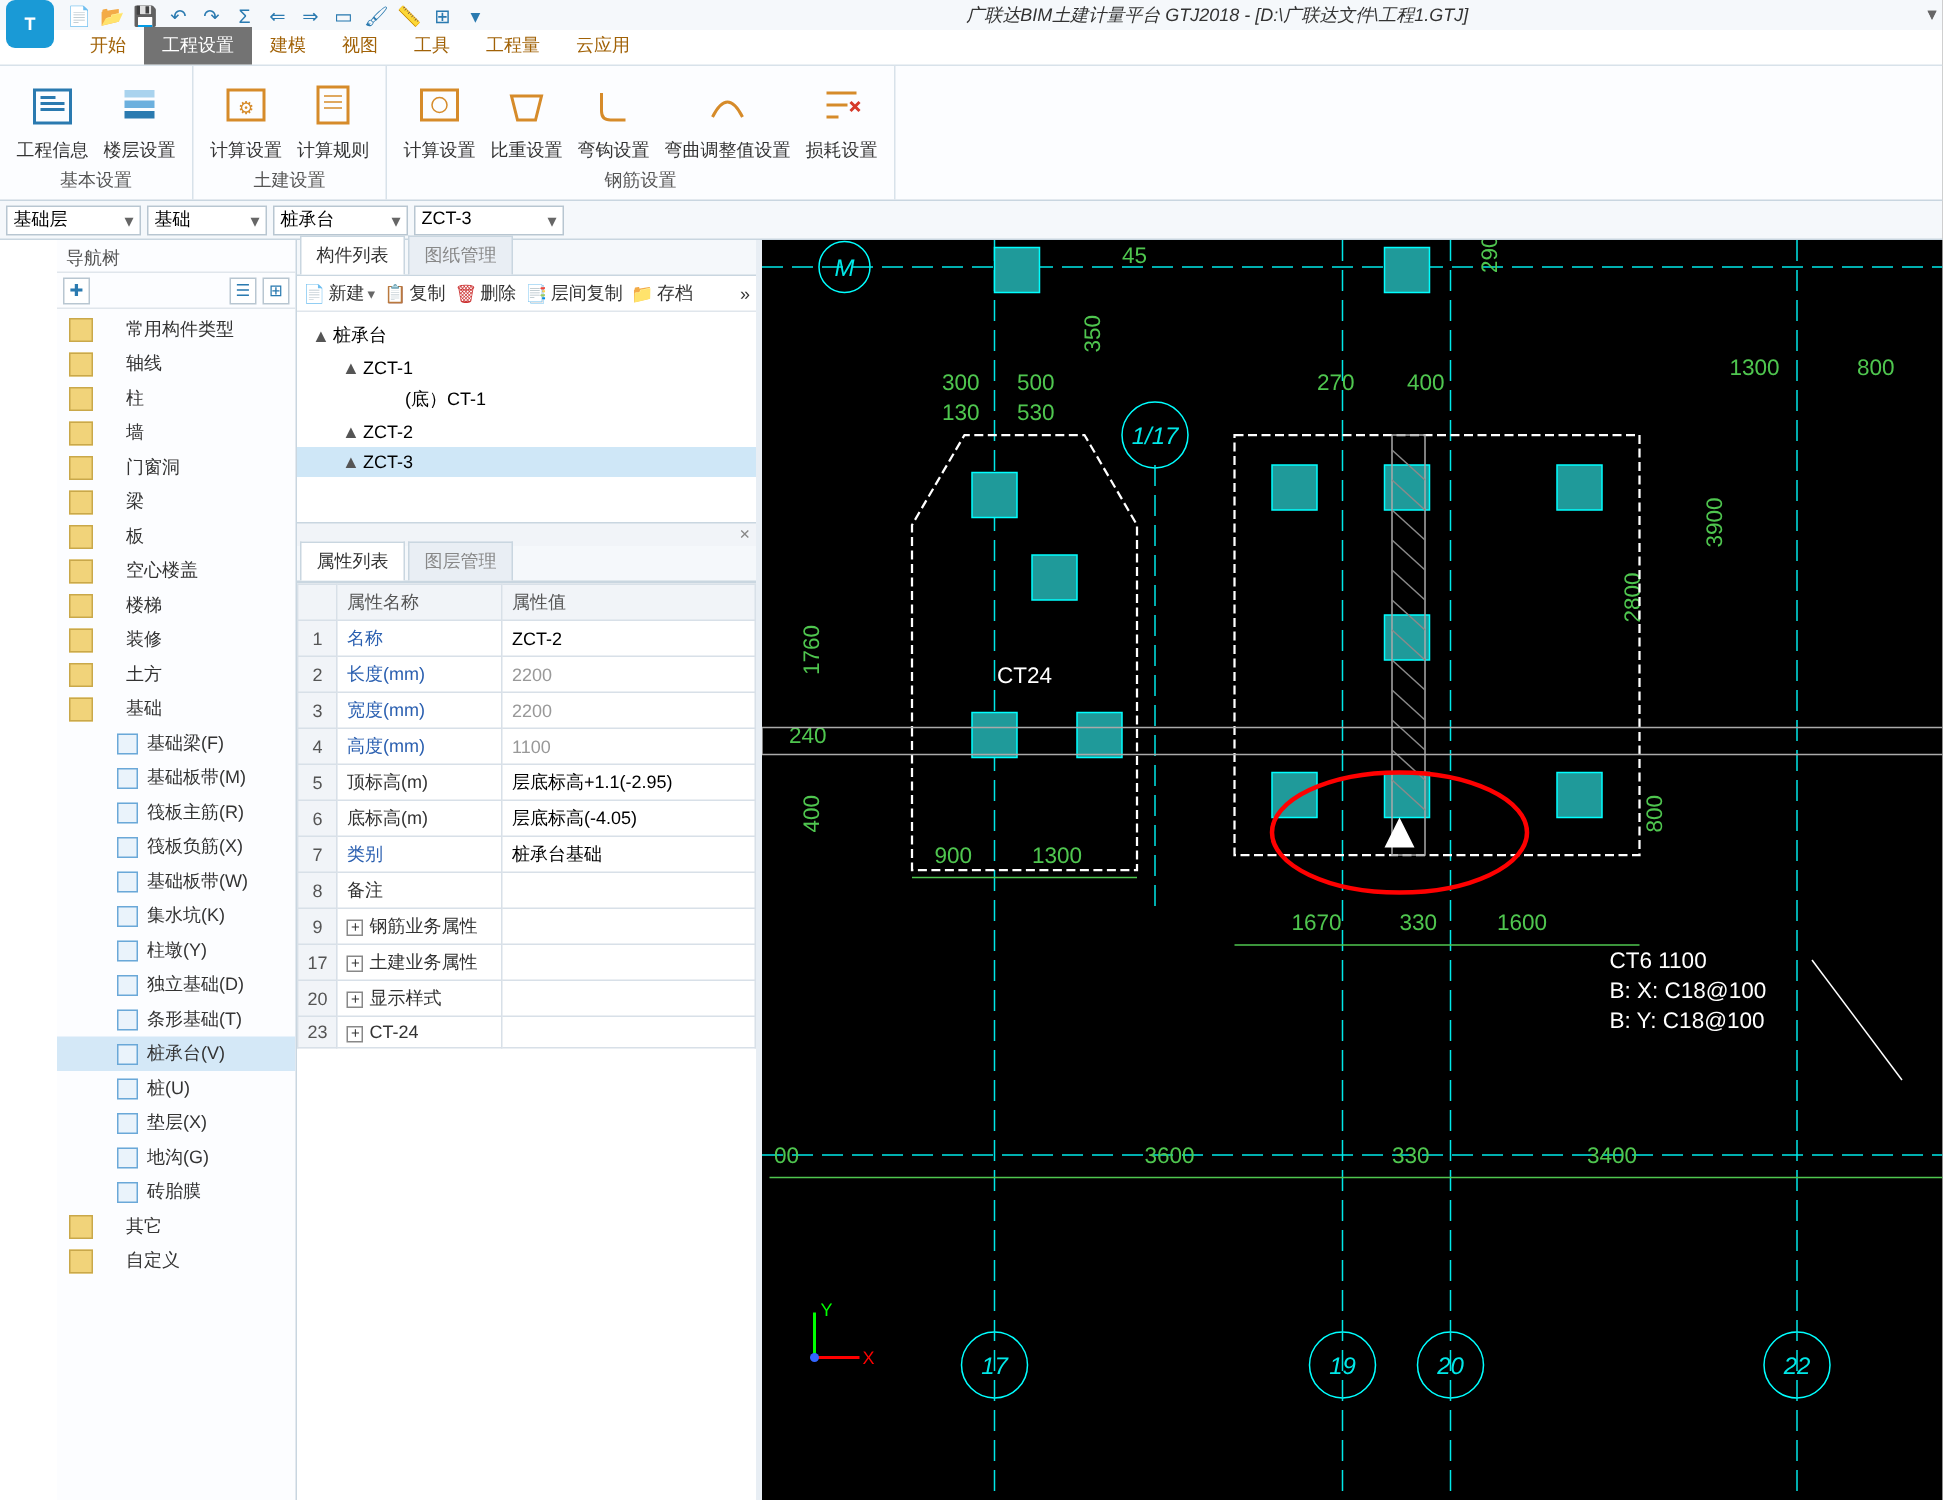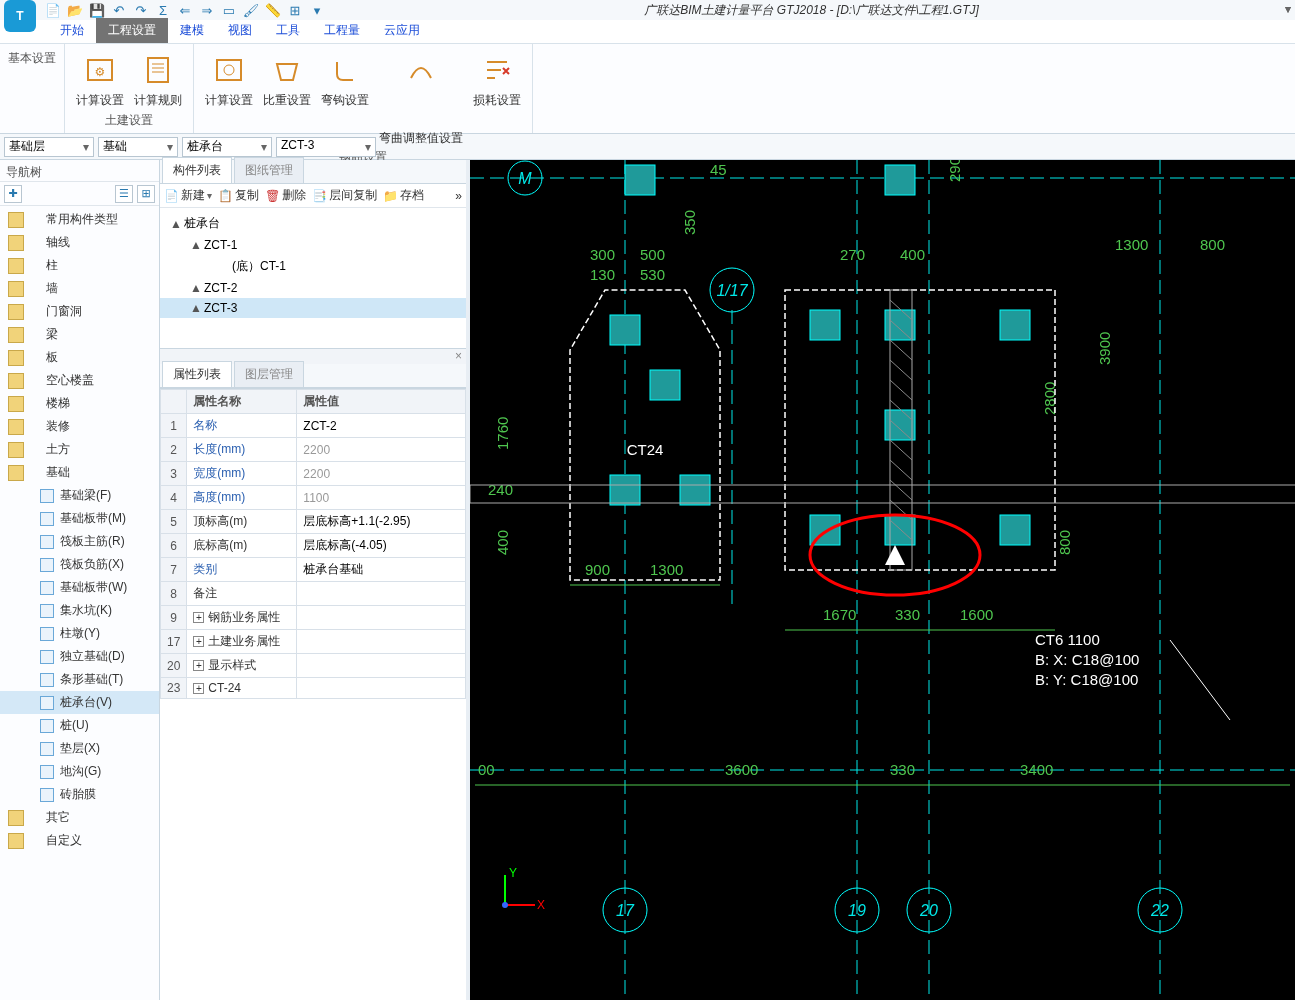--- a/index.html
+++ b/index.html
@@ -6,21 +6,21 @@
 html, body { width: 1295px; height: 1000px; overflow: hidden; background: #fff; }
 
 
 .qat { height: 20px; background: #f5f8fb; display: flex; align-items: center; padding-left: 4px; }
 .qat .logo { width: 32px; height: 32px; background: #1a9ad6; border-radius: 6px; margin-right: 6px; display:flex; align-items:center; justify-content:center; color:#fff; font-weight:bold; font-size:18px; position:relative; top:6px;}
 .qat .q-icon { width: 18px; height: 18px; margin: 0 2px; display:flex; align-items:center; justify-content:center; color:#2a7ab0; font-size:13px;}
 .qat .title { flex: 1; text-align: center; color: #333; font-style: italic; }
 
 
 .ribbon-tabs { height: 24px; background: #fff; display: flex; align-items: flex-end; padding-left: 48px; border-bottom: 1px solid #d8e2ea;}
-.ribbon-tabs .tab { padding: 4px 12px; color: #1d4ed8; cursor: pointer; }
+.ribbon-tabs .tab { padding: 4px 12px; color: #a16207; cursor: pointer; }
 .ribbon-tabs .tab.active { background: #737373; color: #fff; }
 
 
 .ribbon { height: 90px; background: #fcfdff; border-bottom: 1px solid #c9d6e0; display: flex; }
 .ribbon-group { border-right: 1px solid #d8e2ea; padding: 4px 8px; display:flex; flex-direction: column; }
 .ribbon-group .buttons { flex:1; display:flex; align-items:flex-start; gap: 4px; }
 .ribbon-group .label { text-align:center; color:#555; padding-top:2px;}
 .rbtn { display:flex; flex-direction:column; align-items:center; justify-content:flex-start; width:54px; padding-top:6px; cursor:pointer;}
 .rbtn .icon { width:32px; height:32px; display:flex; align-items:center; justify-content:center;}
 .rbtn .lbl { margin-top:6px; color:#333; text-align:center;}
@@ -28,21 +28,21 @@
 
 .selbar { height: 26px; background: #f5f8fb; border-bottom:1px solid #c9d6e0; display:flex; align-items:center; padding:0 4px; gap:4px;}
 .selbar select, .selbar .sel { height:20px; border:1px solid #b8c6d1; background:#fff; padding:0 20px 0 4px; font-size:12px; position:relative;}
 .sel::after{content:"▾"; position:absolute; right:4px; top:2px; color:#666;}
 .w90{width:90px;} .w80{width:80px;} .w100{width:100px;}
 
 
 .main { display:flex; height: calc(1000px - 20px - 24px - 90px - 26px); }
 
 
-.nav-tree { width: 160px; border-right: 1px solid #c9d6e0; background:#fcfdff; display:flex; flex-direction:column;}
+.nav-tree { width: 160px; border-right: 1px solid #c9d6e0; background:#fcfdff; display:flex; flex-direction:column;margin-left:38px;}
 .nav-tree .header { height:22px; border-bottom:1px solid #e0e6ec; padding:4px 6px; color:#555;}
 .nav-tree .toolbar { height:24px; border-bottom:1px solid #e0e6ec; display:flex; align-items:center; padding:0 4px; gap:4px;}
 .nav-tree .toolbar .sp{flex:1;}
 .nav-tree .toolbar .tb{width:18px;height:18px;border:1px solid #b8c6d1;display:flex;align-items:center;justify-content:center;color:#2a7ab0;font-size:11px;background:#fff;}
 .nav-tree .tree { flex:1; overflow:auto; padding:2px 0;}
 .nav-tree .node { padding: 3px 4px 3px 8px; display:flex; align-items:center; gap:22px; cursor:pointer; color:#333;}
 .nav-tree .node .fold{width:16px;height:16px;background:#f1d37a;border:1px solid #c9a84a;}
 .nav-tree .subnode{padding:3px 4px 3px 40px; display:flex; align-items:center; gap:6px; cursor:pointer; color:#333;}
 .nav-tree .subnode.sel{background:#d4e8f7;}
 .nav-tree .subnode .mico{width:14px;height:14px;border:1px solid #6aa8d8;background:#eaf3fb;}
@@ -64,21 +64,21 @@
 .ctree .crow.l3{padding-left:58px;}
 .ctree .crow.sel{background:#cfe7f7;}
 .ctree .tw{width:10px; color:#555;}
 
 
 .prop-close{height:16px; background:#f1f4f8; border-top:1px solid #c9d6e0; display:flex; justify-content:flex-end; padding-right:4px;}
 .prop-close span{color:#888; cursor:pointer;}
 .prop-grid{flex:1; overflow:auto; border-top:1px solid #c9d6e0;}
 .prop-grid table{width:100%; border-collapse:collapse;}
 .prop-grid th, .prop-grid td{border:1px solid #d8e0e8; padding:3px 6px; text-align:left; height:20px;}
-.prop-grid th{background:#f1f4f8; font-weight:bold; color:#555;}
+.prop-grid th{background:#f1f4f8; font-weight:normal; color:#555;}
 .prop-grid .rownum{width:26px; text-align:center; background:#f1f4f8; color:#555;}
 .prop-grid .pname{width:110px; color:#2a5fb0;}
 .prop-grid .pname.black{color:#333;}
 .prop-grid .expand{display:inline-block; width:11px; height:11px; border:1px solid #888; text-align:center; line-height:9px; margin-right:4px; font-size:10px;}
 
 
 .canvas { flex:1; background:#000; position:relative; overflow:hidden; color:#fff;}
 .canvas svg{position:absolute; top:0; left:0;}
 .dim{fill:#4fc64f; font-size:15px; font-family:Arial;}
 .dimline{stroke:#4fc64f; stroke-width:1;}
@@ -121,20 +121,43 @@
   <div class="tab active">工程设置</div>
   <div class="tab">建模</div>
   <div class="tab">视图</div>
   <div class="tab">工具</div>
   <div class="tab">工程量</div>
   <div class="tab">云应用</div>
 </div>
 
 <div class="ribbon">
   <div class="ribbon-group">
+    <div class="buttons">
+      <div class="rbtn">
+          <div class="icon">
+            <svg width="32" height="32">
+              <rect x="4" y="6" width="24" height="22" fill="none" stroke="#2a7ab0" stroke-width="2"></rect>
+              <rect x="8" y="10" width="10" height="2" fill="#2a7ab0"></rect>
+              <rect x="8" y="14" width="16" height="2" fill="#2a7ab0"></rect>
+              <rect x="8" y="18" width="16" height="2" fill="#2a7ab0"></rect>
+            </svg>
+          </div>
+          <div class="lbl">工程信息</div>
+        </div>
+      <div class="rbtn">
+          <div class="icon">
+            <svg width="32" height="32">
+              <rect x="6" y="20" width="20" height="5" fill="#2a7ab0"></rect>
+              <rect x="6" y="13" width="20" height="5" fill="#6cb0de"></rect>
+              <rect x="6" y="6" width="20" height="5" fill="#a9d3ee"></rect>
+            </svg>
+          </div>
+          <div class="lbl">楼层设置</div>
+        </div>
+    </div>
     <div class="label">基本设置</div>
   </div>
   <div class="ribbon-group">
     <div class="buttons">
       <div class="rbtn">
           <div class="icon">
             <svg width="32" height="32">
               <rect x="4" y="6" width="24" height="20" fill="none" stroke="#d68b2a" stroke-width="2"></rect>
               <text x="16" y="22" text-anchor="middle" fill="#d68b2a" font-size="14">⚙</text>
             </svg>
@@ -175,21 +198,21 @@
           <div class="lbl">比重设置</div>
         </div>
       <div class="rbtn">
           <div class="icon">
             <svg width="32" height="32">
               <path d="M8 8 L8 20 Q8 26 14 26 L24 26" fill="none" stroke="#d68b2a" stroke-width="2"></path>
             </svg>
           </div>
           <div class="lbl">弯钩设置</div>
         </div>
-      <div class="rbtn" style="width:90px;gap:38px;">
+      <div class="rbtn" style="width:90px;">
           <div class="icon">
             <svg width="32" height="32">
               <path d="M6 24 Q16 4 26 24" fill="none" stroke="#d68b2a" stroke-width="2"></path>
             </svg>
           </div>
           <div class="lbl">弯曲调整值设置</div>
         </div>
       <div class="rbtn">
           <div class="icon">
             <svg width="32" height="32">

